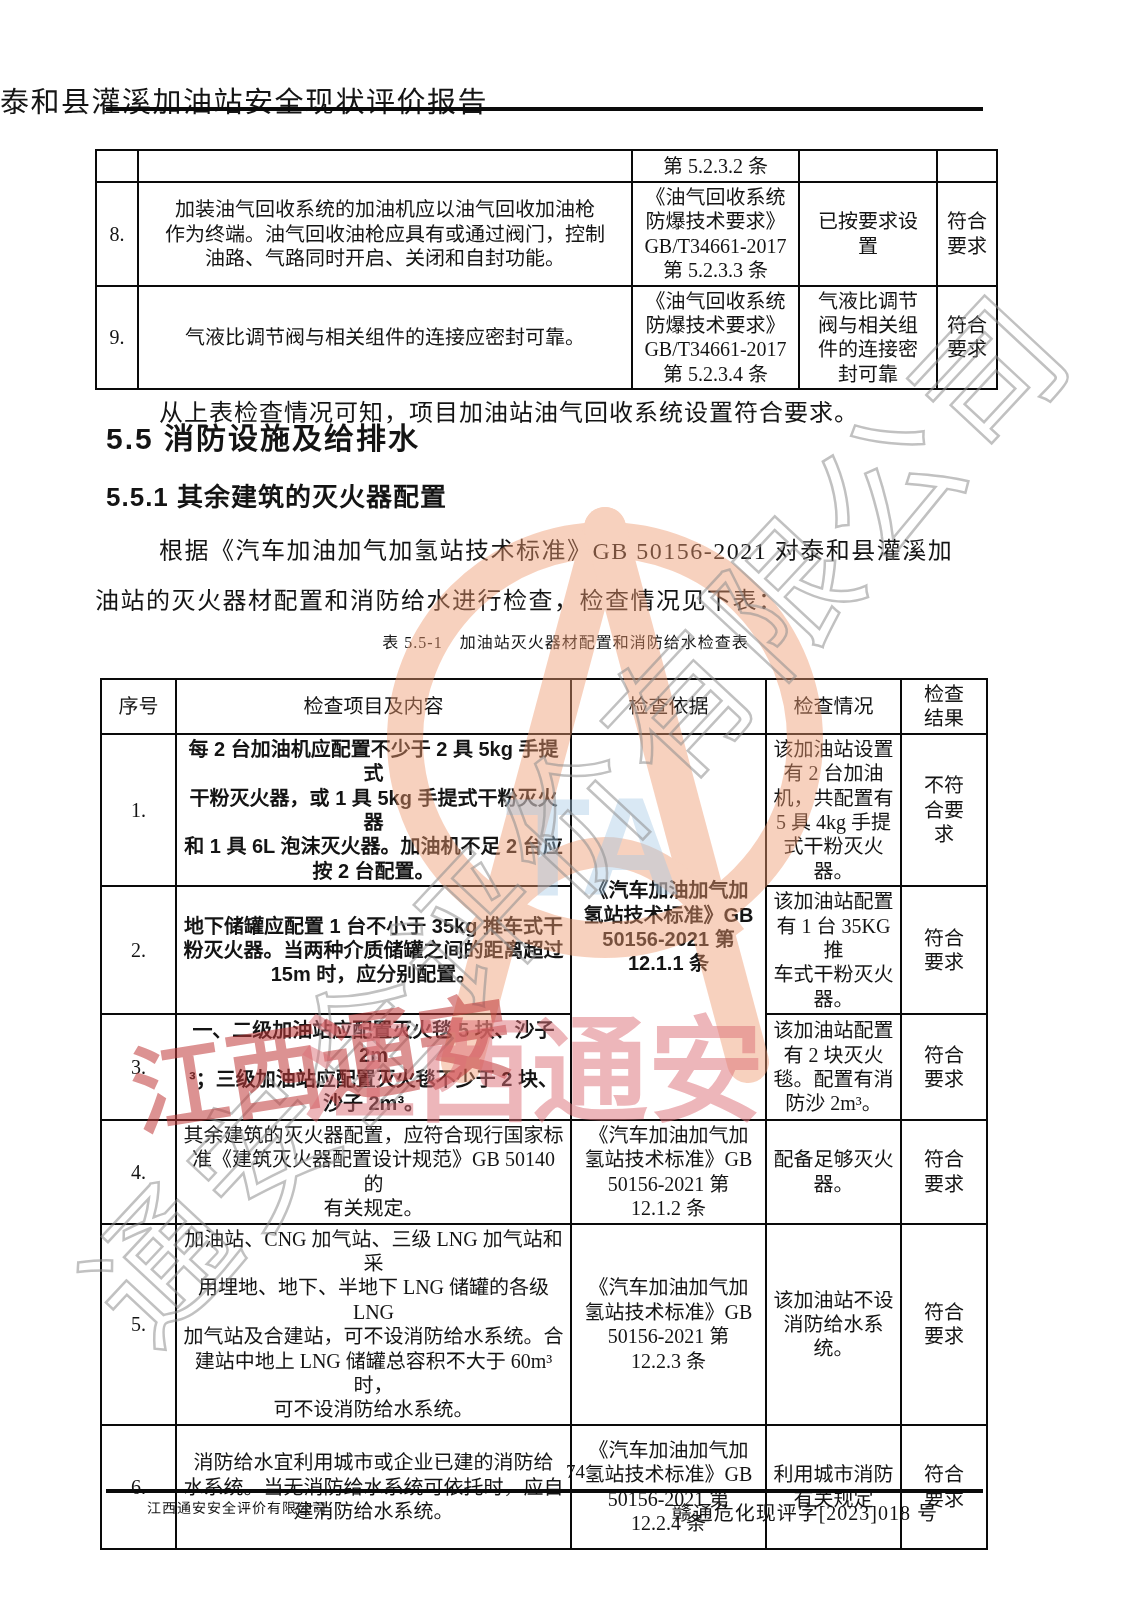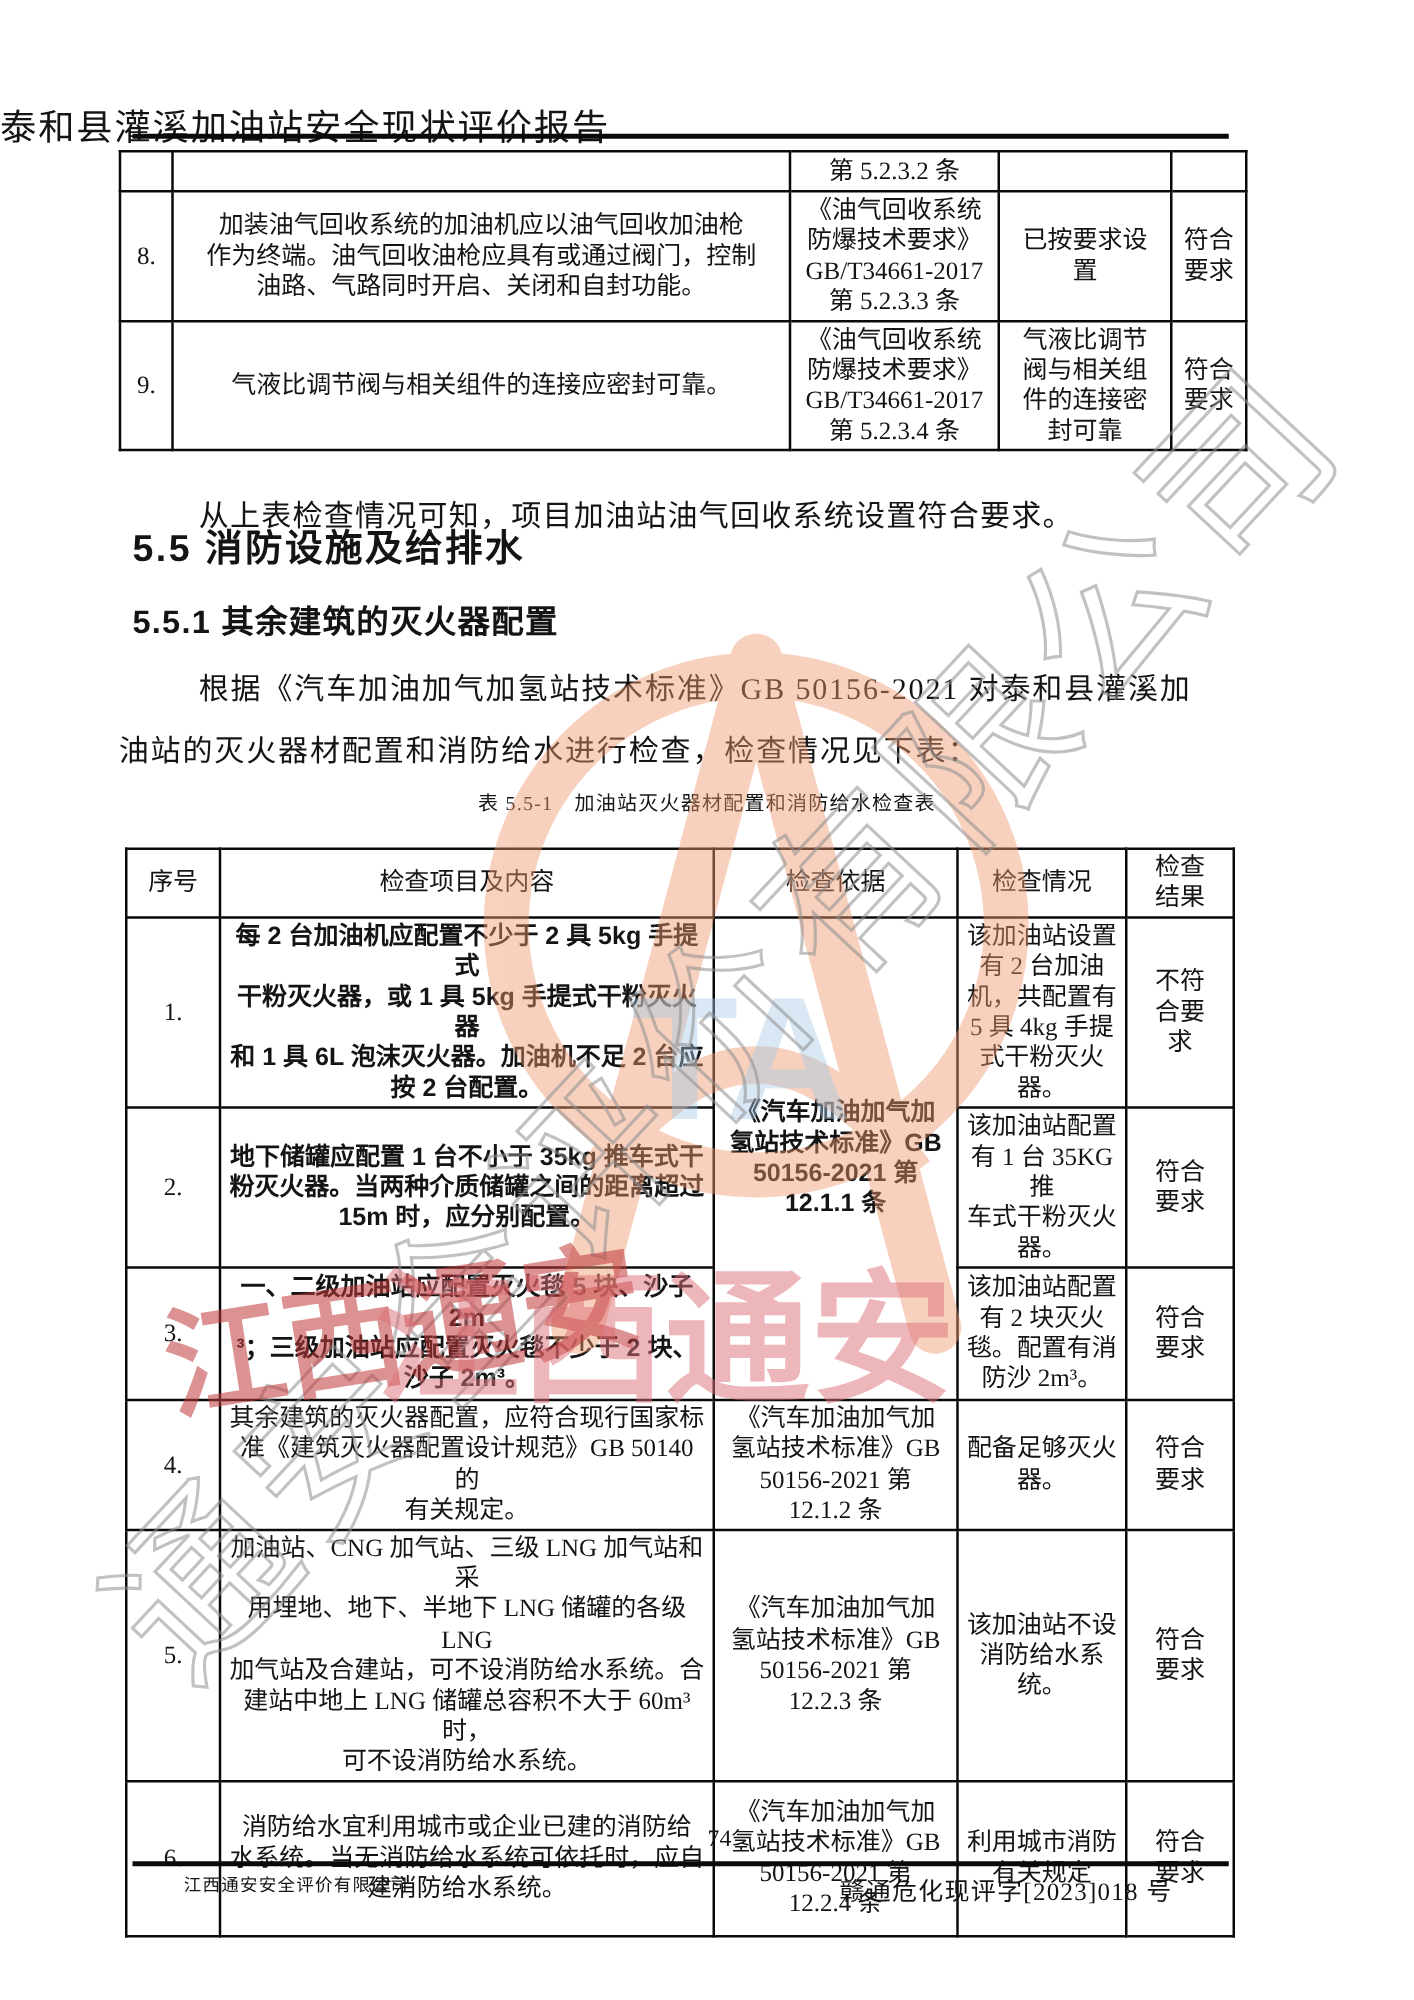--- a/index.html
+++ b/index.html
@@ -21,21 +21,21 @@
        font-family:"Liberation Sans","DejaVu Sans",sans-serif;}
   .para1{top:531px;left:95px;width:945px;font-size:24px;letter-spacing:1.5px;text-indent:64px;}
   .para2{top:581px;left:95px;width:945px;font-size:24px;letter-spacing:1.5px;}
   .caption{top:629px;left:0;width:100%;text-align:center;font-size:16px;letter-spacing:1px;}
   table.doc-table{border-collapse:collapse;table-layout:fixed;background:transparent;}
   .doc-table td{
     border:2px solid #0a0a0a;text-align:center;vertical-align:middle;
     white-space:pre-line;font-size:20px;line-height:1.22;padding:2px 3px;color:#141414;
     overflow:hidden;
   }
-  .t1{top:120px;left:95px;}
+  .t1{top:149px;left:95px;}
   .t2{top:678px;left:100px;}
   .bold-cell{font-family:"Liberation Sans","DejaVu Sans",sans-serif;font-weight:700;border-radius:12px;}
   .merged-basis{line-height:1.6;}
   .wm{top:0;left:0;pointer-events:none;z-index:5;}
   .content{z-index:2;}
 </style>
 </head>
 <body>
 
 <div class="abs header-title content">泰和县灌溪加油站安全现状评价报告</div>

